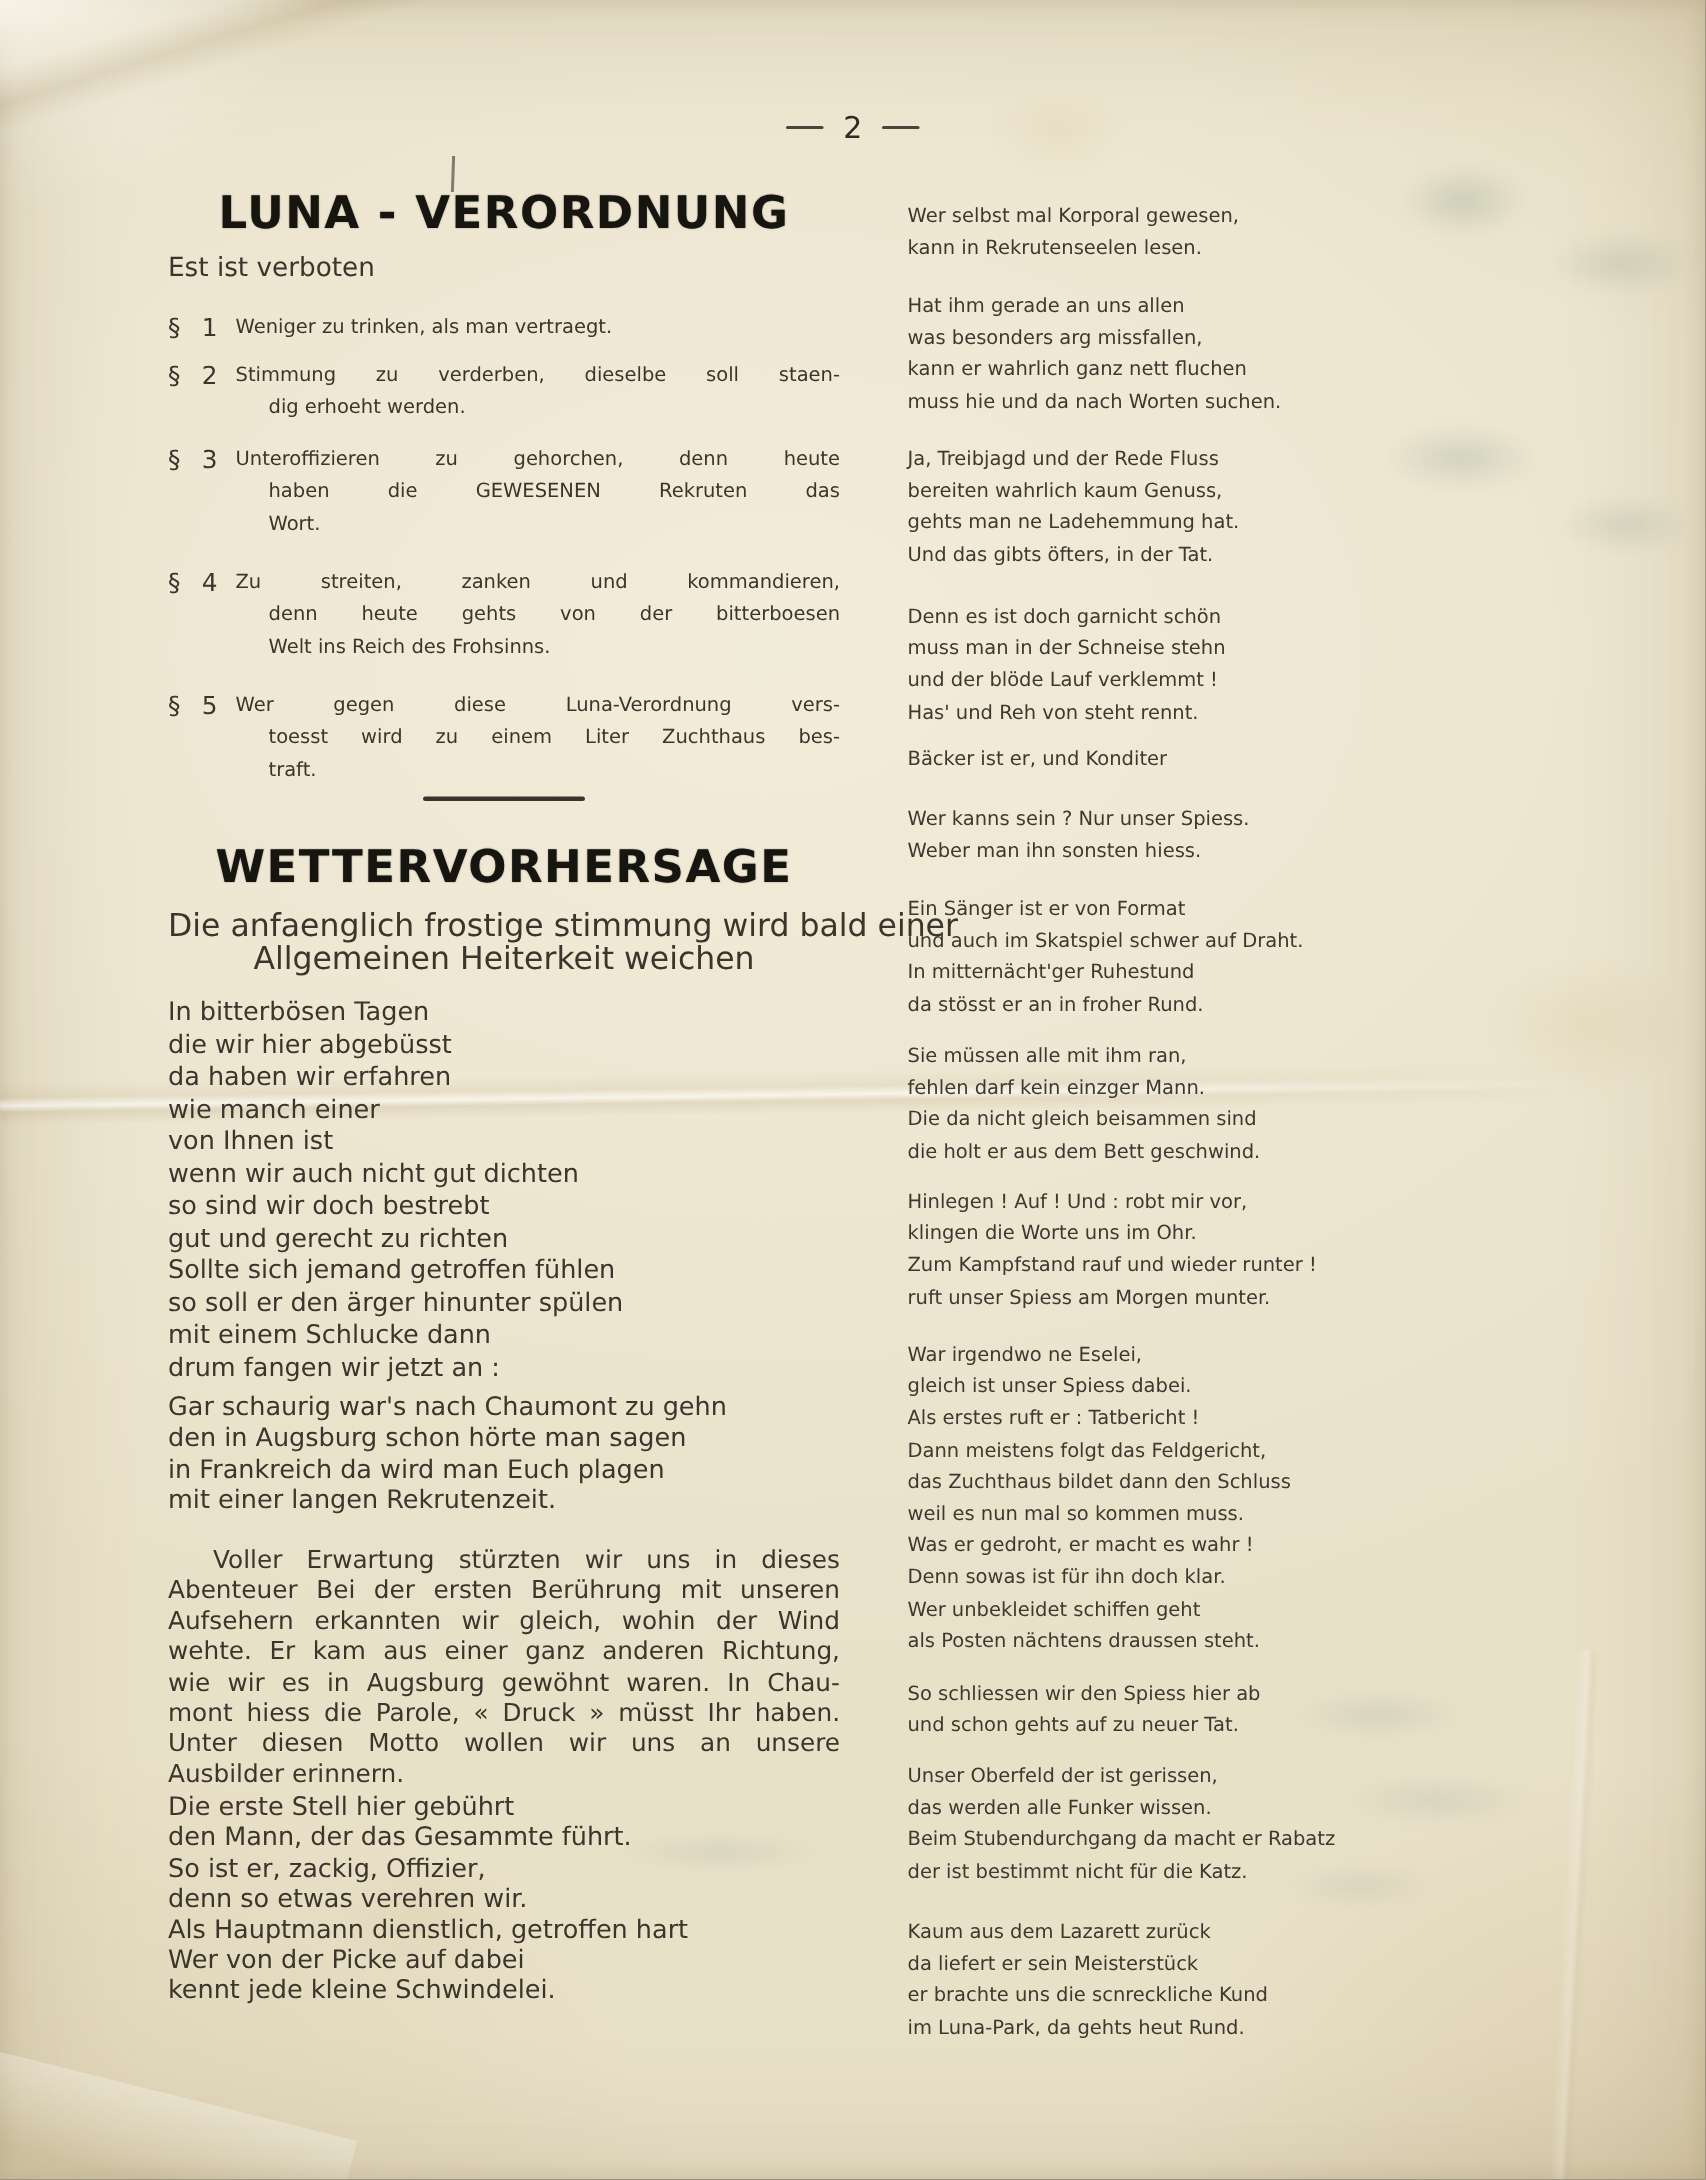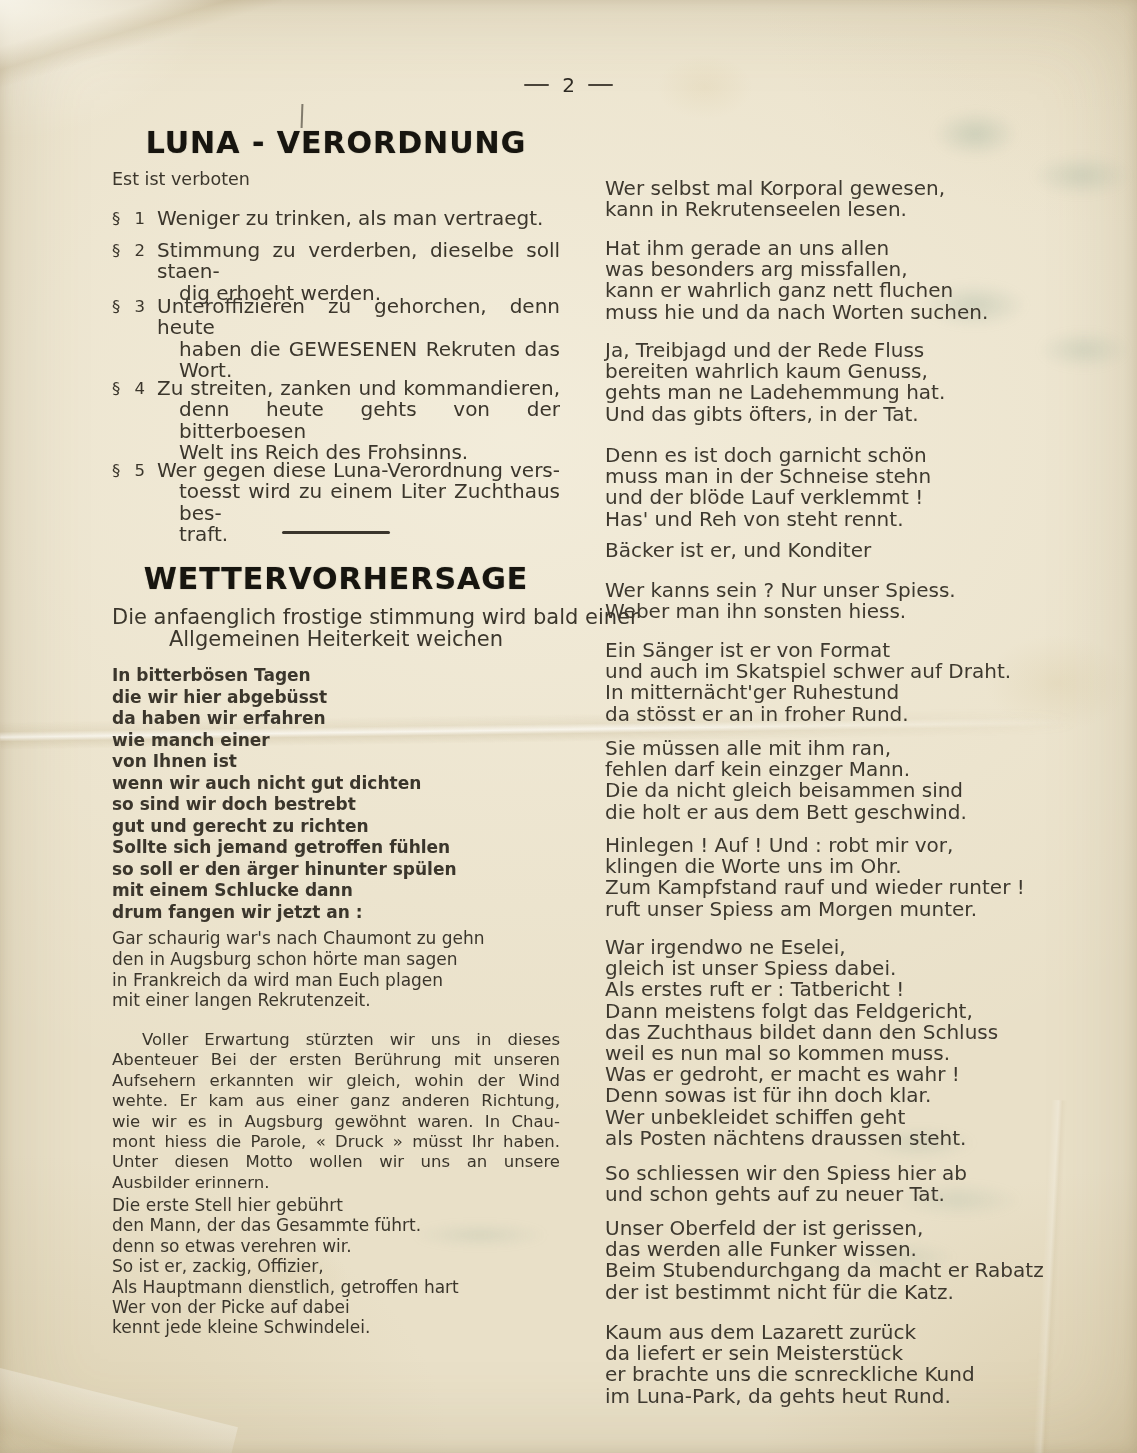--- a/index.html
+++ b/index.html
@@ -64,41 +64,41 @@
   .title{left:0;width:100%;text-align:center;font-weight:bold;color:#17150f;letter-spacing:1px;
     font-size:30px;line-height:38px;text-shadow:0 0 1px rgba(20,18,12,.5);}
   .t-luna{top:124px;}
   .t-weather{top:560px;}
 
   .intro{top:168px;left:0;font-size:17.5px;line-height:22px;white-space:nowrap;}
 
   .sec-item{display:flex;left:0;width:448px;}
   .si1{top:208px;}.si2{top:240px;}.si3{top:296px;}.si4{top:378px;}.si5{top:460px;}
   .sec-mark{flex:none;width:45px;word-spacing:9px;font-size:16.5px;line-height:21.4px;}
-  .sec-text{flex:1;font-size:20px;line-height:21.4px;}
+  .sec-text{flex:1;font-size:13px;line-height:21.4px;}
   .sec-text .line{padding-left:22px;}
   .sec-text .line:first-child{padding-left:0;}
 
   .just .line{text-align:justify;text-align-last:justify;}
   .just .line.last{text-align-last:left;}
 
   .rule{top:531px;left:170px;width:108px;height:3px;background:#3a352c;border-radius:2px;}
 
   .subtitle{top:606px;left:0;width:100%;text-align:center;font-size:21px;line-height:22.4px;}
   .subtitle .line{white-space:nowrap;}
 
   .stanza{left:0;font-size:17px;}
   .stanza .line{white-space:nowrap;}
-  .sA{top:665px;line-height:21.5px;font-weight:bold;}
+  .sA{top:665px;line-height:21.5px;}
   .sB{top:928px;line-height:20.8px;}
   .para{top:1030px;left:0;width:448px;font-size:16.5px;line-height:20.4px;}
   .para .line:first-child{padding-left:30px;}
   .sD{top:1195px;line-height:20.4px;}
 
-  .col-right .stanza{font-size:20px;line-height:21.2px;color:#3e392f;margin-top:44px;}
+  .col-right .stanza{font-size:13px;line-height:21.2px;color:#3e392f;}
   .rs1{top:134px;}.rs2{top:194px;}.rs3{top:296px;}.rs4{top:401px;}
   .rs5{top:496px;}.rs6{top:536px;}.rs7{top:596px;}.rs8{top:694px;}
   .rs9{top:791px;}.rs10{top:893px;line-height:20.8px;}
   .rs11{top:1119px;}.rs12{top:1174px;line-height:21.3px;}.rs13{top:1278px;line-height:20.6px;}
 </style>
 </head>
 <body>
 
 <div class="paper">
 
@@ -194,22 +194,22 @@
         <div class="line">Aufsehern erkannten wir gleich, wohin der Wind</div>
         <div class="line">wehte. Er kam aus einer ganz anderen Richtung,</div>
         <div class="line">wie wir es in Augsburg gewöhnt waren. In Chau-</div>
         <div class="line">mont hiess die Parole, « Druck » müsst Ihr haben.</div>
         <div class="line">Unter diesen Motto wollen wir uns an unsere</div>
         <div class="line last">Ausbilder erinnern.</div>
       </div>
     <div class="stanza sD">
         <div class="line">Die erste Stell hier gebührt</div>
         <div class="line">den Mann, der das Gesammte führt.</div>
+        <div class="line">So ist er, zackig, Offizier,</div>
         <div class="line">denn so etwas verehren wir.</div>
-        <div class="line">So ist er, zackig, Offizier,</div>
         <div class="line">Als Hauptmann dienstlich, getroffen hart</div>
         <div class="line">Wer von der Picke auf dabei</div>
         <div class="line last">kennt jede kleine Schwindelei.</div>
       </div>
   </div>
 
   <div class="col-right">
     <div class="stanza rs1">
         <div class="line">Wer selbst mal Korporal gewesen,</div>
         <div class="line last">kann in Rekrutenseelen lesen.</div>

